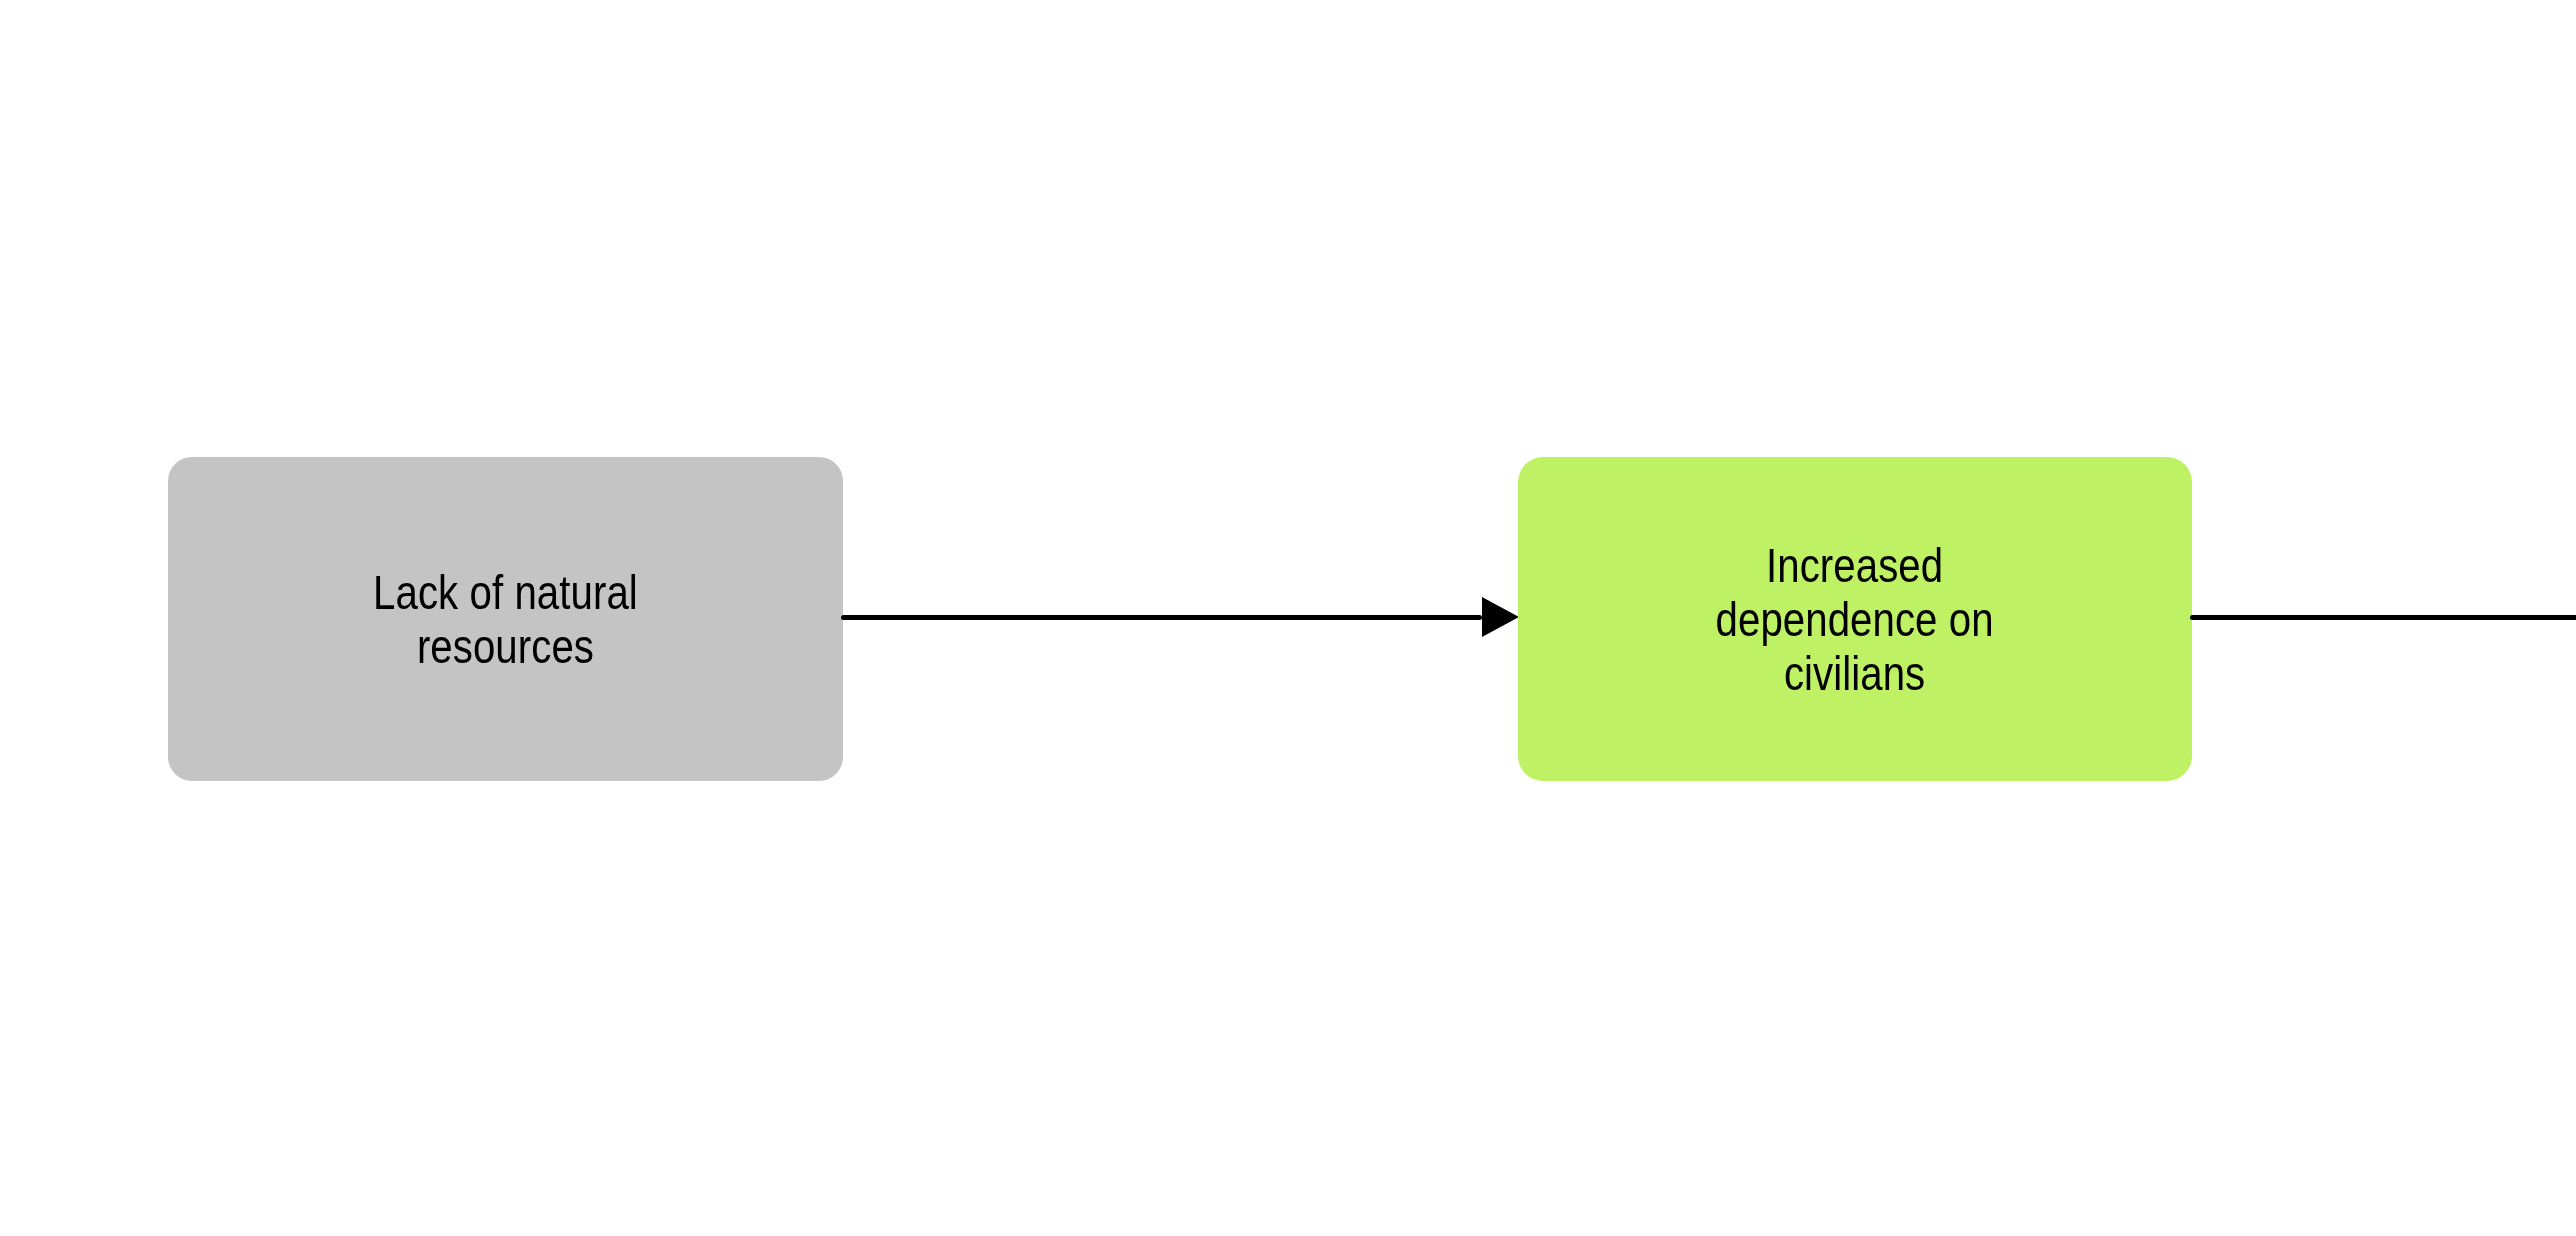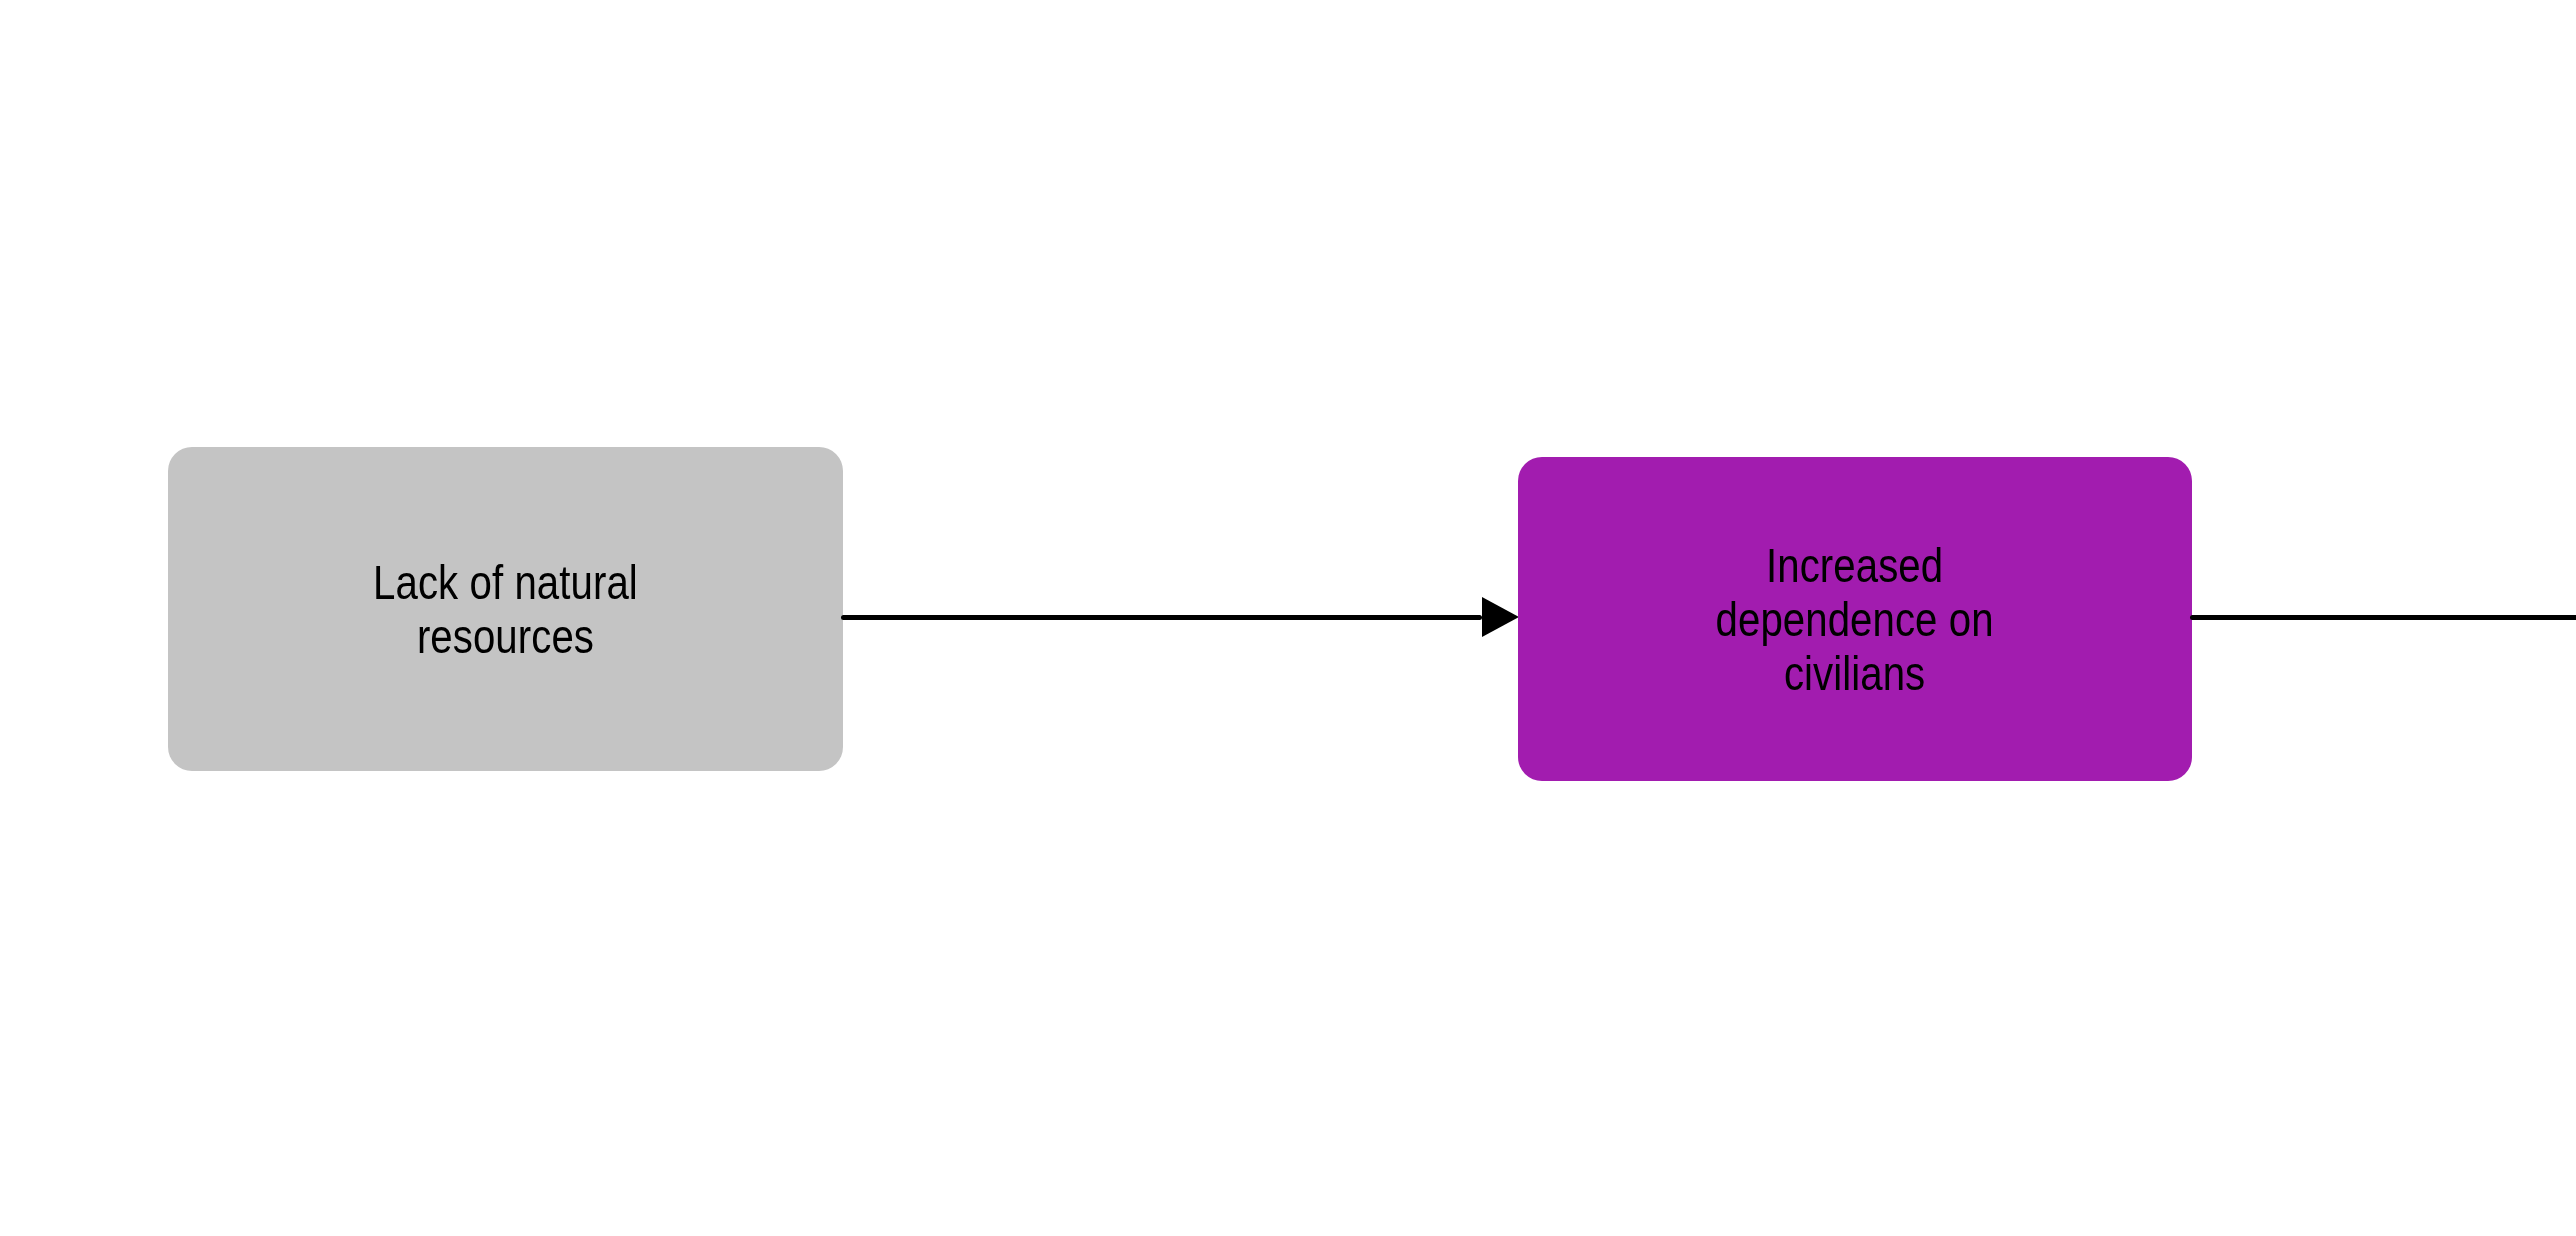--- a/index.html
+++ b/index.html
@@ -53,31 +53,31 @@
     border-top: 20.6px solid transparent;
     border-bottom: 20.6px solid transparent;
     border-left: 37px solid #000000;
   }
 </style>
 </head>
 <body>
 
 <div id="canvas">
 
-  <div class="node" style="left:168px; top:447px; width:675px; height:324px; background:#C4C4C4;">
+  <div class="node" style="left:168px; top:457px; width:675px; height:324px; background:#C4C4C4;">
     <div class="node-label">Lack of natural
 resources</div>
   </div>
 
   <div>
     <div class="edge-line" style="left:841px; top:615px; width:641px;"></div>
     <div class="edge-head" style="left:1482px; top:597px;"></div>
   </div>
 
-  <div class="node" style="left:1518px; top:457px; width:674px; height:324px; background:#a21caf;">
+  <div class="node" style="left:1518px; top:457px; width:674px; height:324px; background:#bef264;border-radius:25px;">
     <div class="node-label">Increased
 dependence on
 civilians</div>
   </div>
 
   <div>
     <div class="edge-line" style="left:2190px; top:615px; width:641px;"></div>
 
   </div>
 

